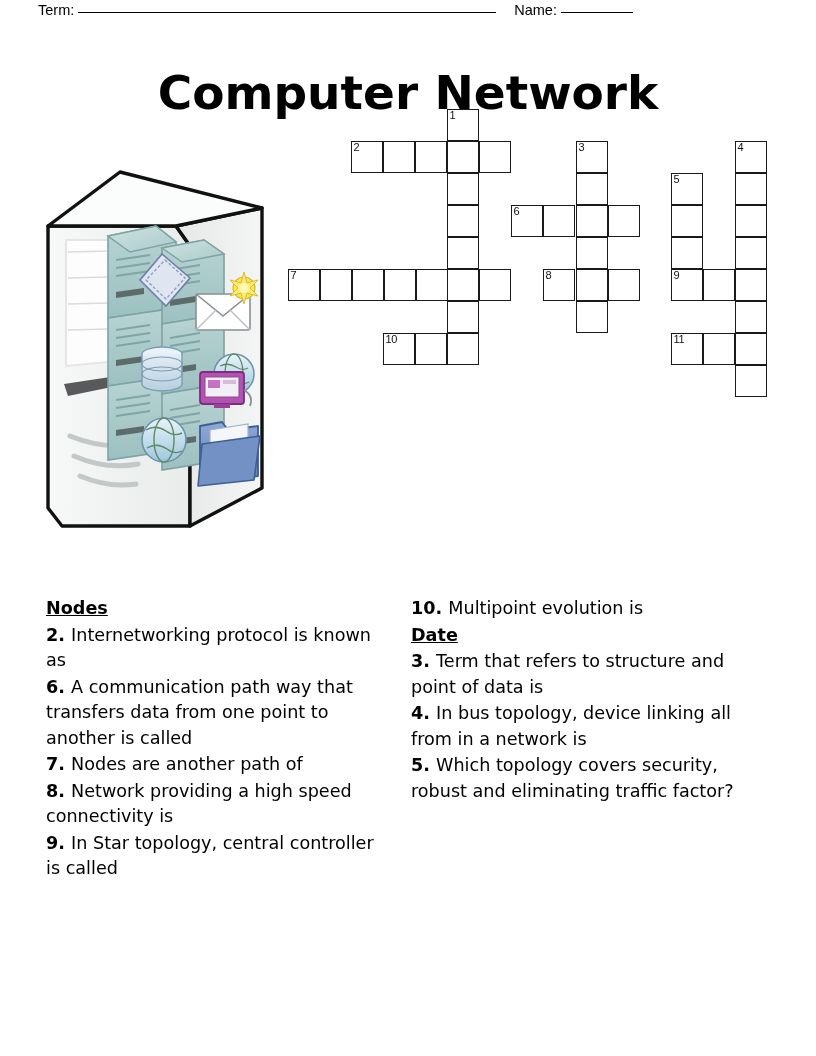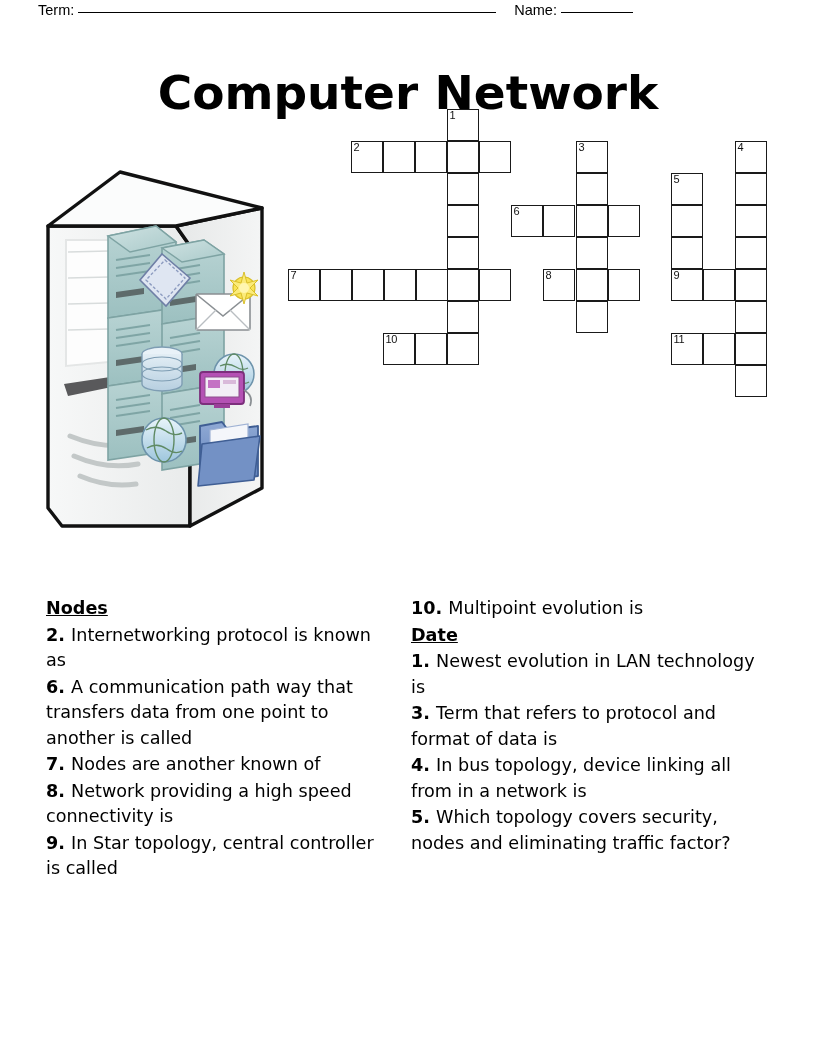--- a/index.html
+++ b/index.html
@@ -376,25 +376,24 @@
     <div class="cell" style="left: 703px; top: 333px; width: 32px; height: 32px;"></div>
     <div class="cell" style="left: 735px; top: 333px; width: 32px; height: 32px;"></div>
     <div class="cell" style="left: 735px; top: 365px; width: 32px; height: 32px;"></div>
   </div>
 
 <div class="clues">
   <div class="clue-col col-left" id="clue-col-left">
       <span class="sec-head">Nodes</span>
       <p class="clue"><span class="cn">2. </span><span>Internetworking protocol is known as</span></p>
       <p class="clue"><span class="cn">6. </span><span>A communication path way that transfers data from one point to another is called</span></p>
-      <p class="clue"><span class="cn">7. </span><span>Nodes are another known of</span></p>
+      <p class="clue"><span class="cn">7. </span><span>Nodes are another path of</span></p>
       <p class="clue"><span class="cn">8. </span><span>Network providing a high speed connectivity is</span></p>
       <p class="clue"><span class="cn">9. </span><span>In Star topology, central controller is called</span></p>
     </div>
   <div class="clue-col col-right" id="clue-col-right">
       <p class="clue"><span class="cn">10. </span><span>Multipoint evolution is</span></p>
       <span class="sec-head">Date</span>
-      <p class="clue"><span class="cn">1. </span><span>Newest evolution in LAN technology is</span></p>
-      <p class="clue"><span class="cn">3. </span><span>Term that refers to protocol and format of data is</span></p>
+      <p class="clue"><span class="cn">3. </span><span>Term that refers to structure and point of data is</span></p>
       <p class="clue"><span class="cn">4. </span><span>In bus topology, device linking all from in a network is</span></p>
-      <p class="clue"><span class="cn">5. </span><span>Which topology covers security, nodes and eliminating traffic factor?</span></p>
+      <p class="clue"><span class="cn">5. </span><span>Which topology covers security, robust and eliminating traffic factor?</span></p>
     </div>
 </div>
 
 </body></html>

